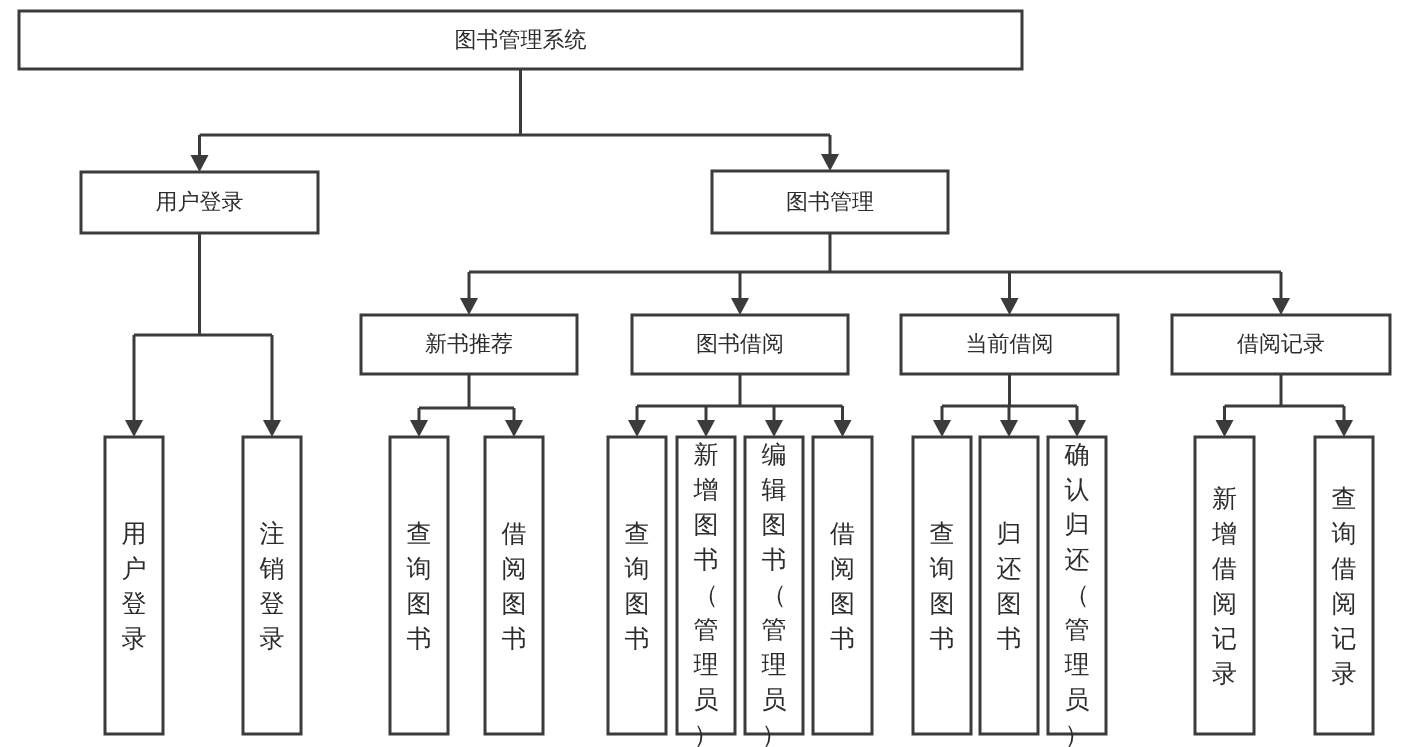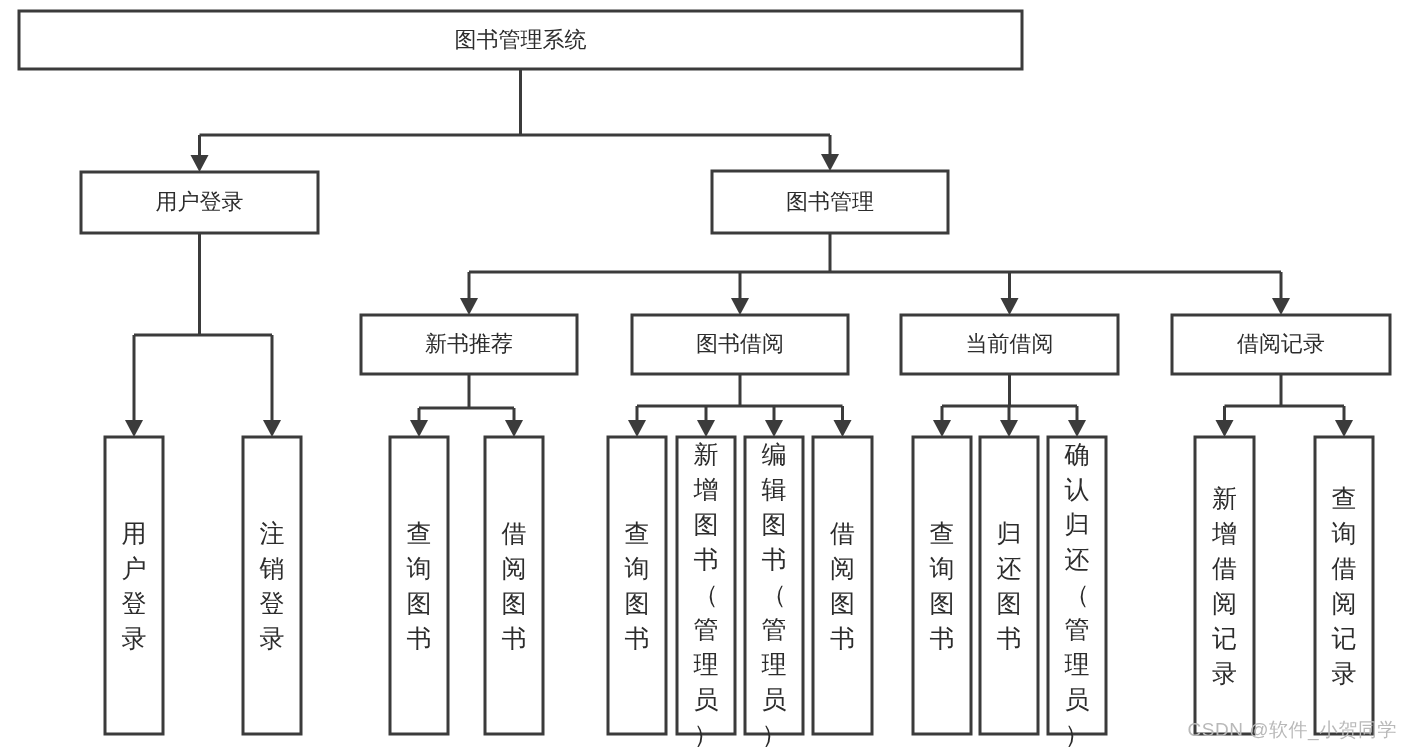--- a/index.html
+++ b/index.html
@@ -217,14 +217,13 @@
         <g>
           <rect x="1195" y="437" width="59" height="297" class="node-box"></rect>
           <text x="1224.5" y="506.5" class="node-label-v" font-size="25"><tspan x="1224.5" dy="0">新</tspan><tspan x="1224.5" dy="35">增</tspan><tspan x="1224.5" dy="35">借</tspan><tspan x="1224.5" dy="35">阅</tspan><tspan x="1224.5" dy="35">记</tspan><tspan x="1224.5" dy="35">录</tspan></text>
         </g>
         <g>
           <rect x="1315" y="437" width="58" height="297" class="node-box"></rect>
           <text x="1344" y="506.5" class="node-label-v" font-size="25"><tspan x="1344" dy="0">查</tspan><tspan x="1344" dy="35">询</tspan><tspan x="1344" dy="35">借</tspan><tspan x="1344" dy="35">阅</tspan><tspan x="1344" dy="35">记</tspan><tspan x="1344" dy="35">录</tspan></text>
         </g>
       </g>
   </svg>
-  <div class="watermark-text">CSDN @软件_小贺同学</div>
 </div>
 
 </body></html>

